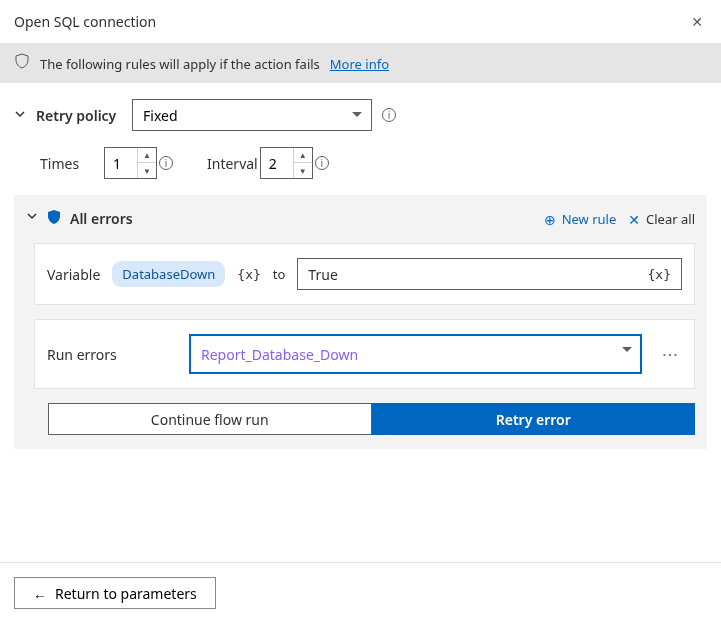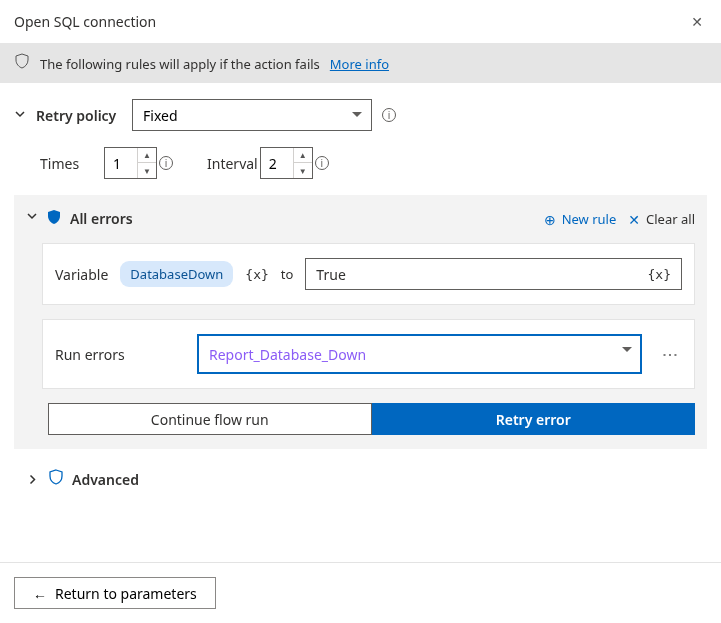--- a/index.html
+++ b/index.html
@@ -26,21 +26,21 @@
 
   .panel{background:#f3f3f3;padding:14px 12px;margin-top:4px}
   .panel-head{display:flex;align-items:center;justify-content:space-between;margin-bottom:14px}
   .panel-head-left{display:flex;align-items:flex-start;gap:8px}
   .shield{color:#0067c0}
   .link-btn{display:flex;align-items:center;gap:6px;color:#0067c0;font-size:13px;background:none;border:none;cursor:pointer}
   .link-btn.gray{color:#323130}
   .link-btn .ico{font-size:14px;font-weight:400}
   .prow{display:flex;gap:12px}
 
-  .card{background:#fff;border:1px solid #e3e3e3;padding:14px 12px;margin-left:16px;margin-bottom:14px;display:flex;align-items:center;gap:12px;position:relative}
+  .card{background:#fff;border:1px solid #e3e3e3;padding:14px 12px;margin-left:8px;margin-bottom:14px;display:flex;align-items:center;gap:12px;position:relative}
   .chip{background:#d7e8fb;color:#0b5394;padding:4px 10px;border-radius:9px;font-size:13px}
   .fx{font-size:13px;font-family:monospace;color:#333}
   .to{font-size:13px}
   .val-field{flex:1;height:32px;border:1px solid #605e5c;display:flex;align-items:center;justify-content:space-between;padding:0 10px;font-size:14px}
   .subflow-select{height:40px;border:2px solid #0067c0;padding:0 28px 0 10px;background:#fff;font-size:14px;appearance:none;flex:1;color:#8b5cf6}
   .subflow-wrap{position:relative;flex:1;display:flex}
   .subflow-wrap::after{content:"";position:absolute;right:10px;top:13px;border-left:5px solid transparent;border-right:5px solid transparent;border-top:5px solid #605e5c;pointer-events:none}
   .kebab{writing-mode:vertical-rl;font-size:16px;color:#555;cursor:pointer;letter-spacing:-2px;margin-left:6px}
 
   .seg{display:flex;margin:8px 0 0 22px}
@@ -160,33 +160,20 @@
       </div>
       <span class="kebab">⋮</span>
     </div>
 
     <div class="seg">
       <button class="sa">Continue flow run</button>
       <button class="sb">Retry error</button>
     </div>
   </div>
 
-  <div class="adv-row">
-    <span class="chev" style="transform:rotate(-90deg)">
-      <svg width="12" height="12" viewBox="0 0 12 12">
-          <path d="M2 4l4 4 4-4" fill="none" stroke="#323130" stroke-width="1.5"></path>
-        </svg>
-    </span>
-    <span class="shield-outline">
-      <svg width="16" height="16" viewBox="0 0 16 16">
-          <path d="M8 1l6 2v4c0 4-3 7-6 8-3-1-6-4-6-8V3l6-2z" fill="none" stroke="#0067c0" stroke-width="1.3"></path>
-        </svg>
-    </span>
-    <span class="label">Advanced</span>
-  </div>
 </div>
 
 <div class="footer">
   <button class="btn ret">
     <span>←</span>
     <span>Return to parameters</span>
   </button>
 </div>
 
 </body></html>

